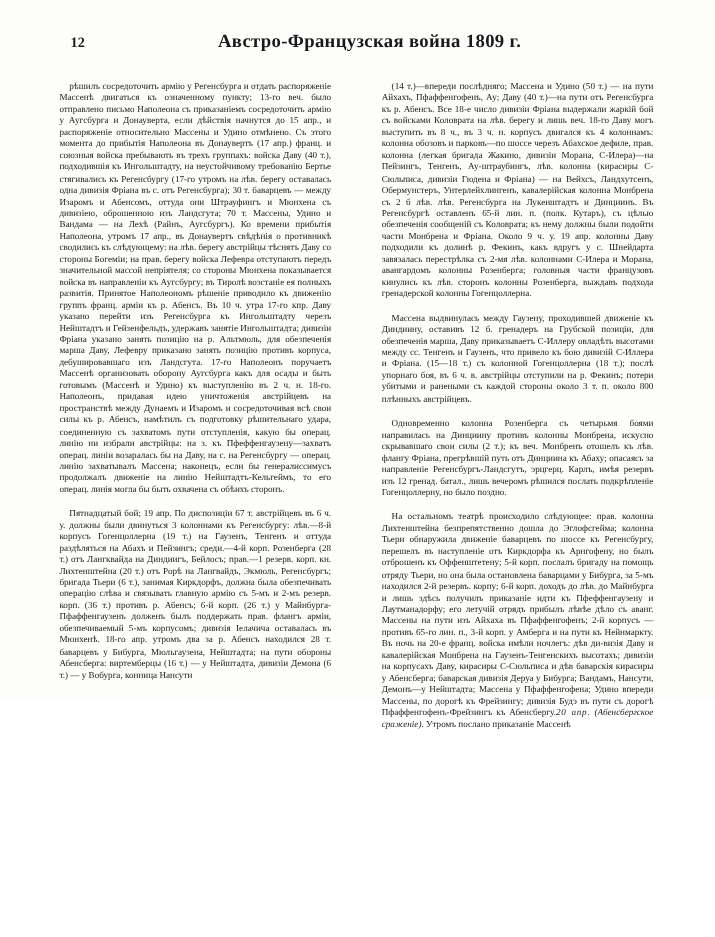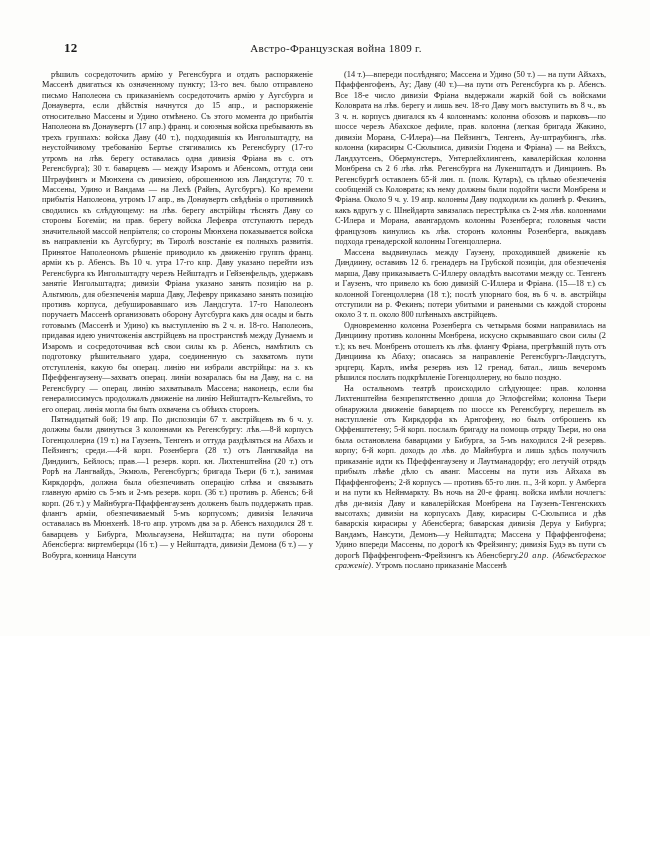--- a/index.html
+++ b/index.html
@@ -12,61 +12,61 @@
     background: #ffffff;
     font-family: "Liberation Serif", serif;
     color: #1a1a1a;
     overflow: hidden;
   }
   .page {
     position: relative;
     width: 650px;
     height: 636px;
     box-sizing: border-box;
-    padding: 40px 42px 18px 42px;
+    padding: 28px 42px 18px 42px;
     background: #fdfdfb;
   }
   .header {
     display: flex;
     align-items: baseline;
     margin-bottom: 14px;
     padding-left: 22px;
   }
   .folio {
     font-size: 13px;
     font-weight: bold;
     width: 66px;
     flex: 0 0 66px;
     text-align: left;
     letter-spacing: 0.2px;
   }
   .running-title {
-    font-size: 11px;
-    font-weight: normal;
+    font-size: 17px;
+    font-weight: bold;
     flex: 1 1 auto;
     text-align: center;
     padding-right: 66px;
     letter-spacing: 0.3px;
   }
   .columns {
     display: flex;
     gap: 22px;
     align-items: flex-start;
   }
   .col {
     width: 271px;
     flex: 0 0 271px;
     font-size: 8.3px;
     line-height: 10.45px;
     text-align: justify;
     text-justify: inter-word;
     hyphens: manual;
   }
   .col p {
-    margin: 0;
+    margin: 12px;
     text-indent: 9px;
   }
   .it {
     font-style: italic;
   }
   .sp {
     letter-spacing: 0.7px;
     font-style: italic;
   }
 </style>

